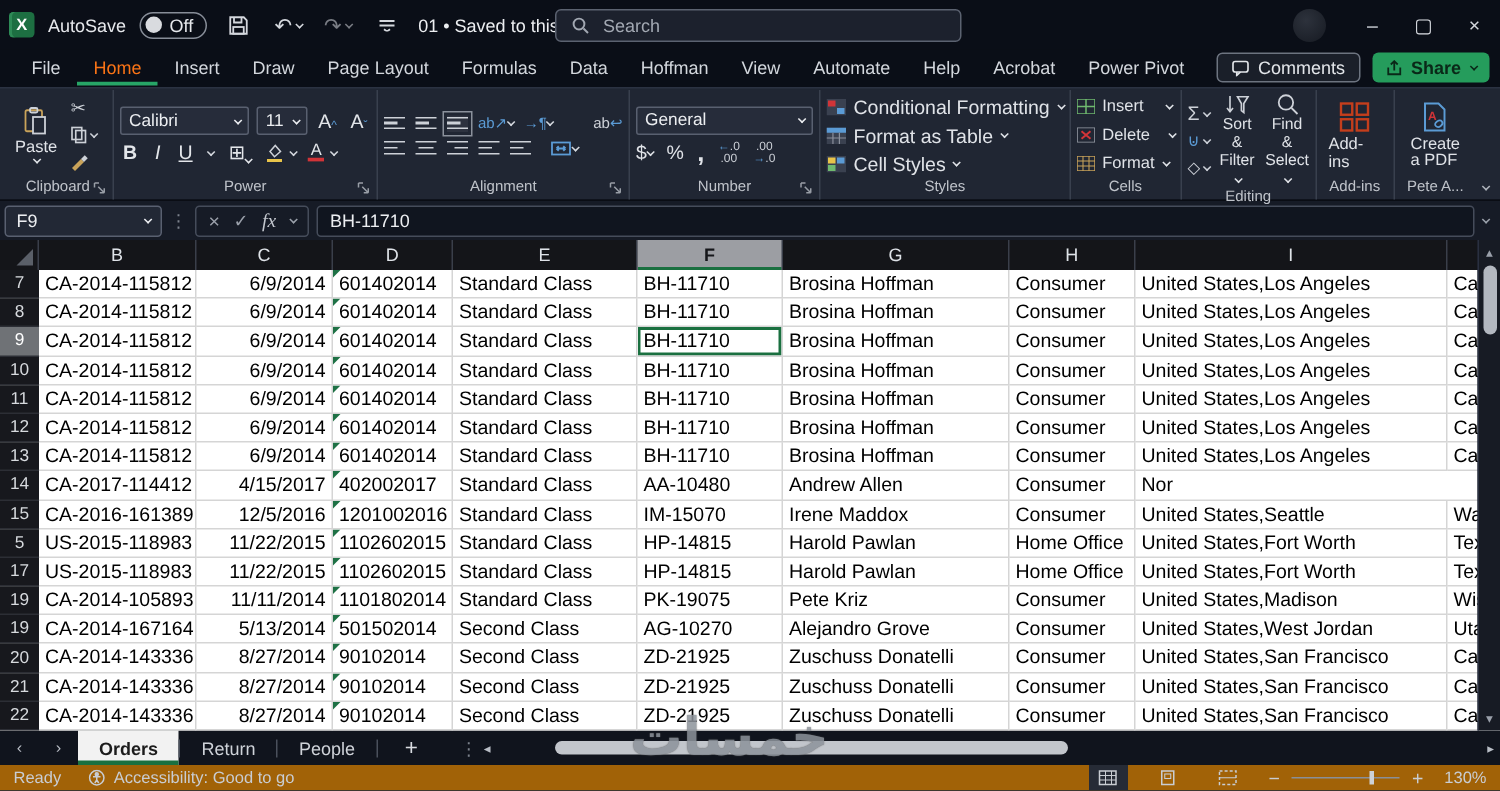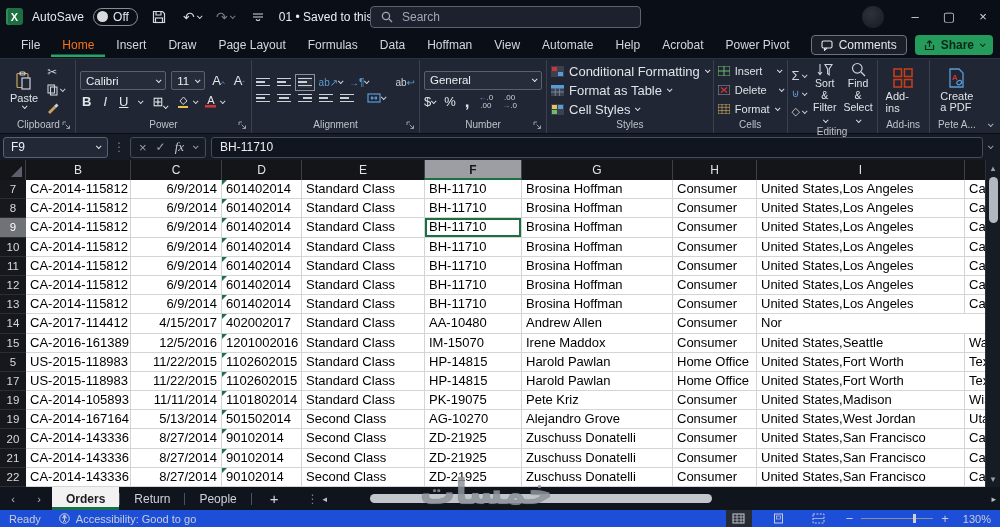--- a/index.html
+++ b/index.html
@@ -92,21 +92,21 @@
   .stab.active { background:#f2f2f2; color:#1c1c1c; font-weight:bold; box-shadow:inset 0 -3px 0 #1a7040; }
   .sep { width:1px; height:12px; background:#4a505c; }
   .addsheet { padding:0 18px; font-size:15px; color:#d8dbe0; }
   .hscroll { flex:1; display:flex; align-items:center; height:23px; gap:4px; padding:0 4px 0 10px; }
   .hs-arrow { color:#b9bec6; font-size:9px; }
   .hs-track { flex:1; height:23px; display:flex; align-items:center; position:relative; }
   .hs-thumb { position:absolute; left:6%; width:52%; height:9px; background:#c2c6cc; border-radius:5px; }
   .watermark { position:absolute; left:420px; top:472px; z-index:40; font-size:35px; font-weight:bold; color:#8d939b; opacity:.85; direction:rtl; font-family:"DejaVu Sans", sans-serif; text-shadow:0 0 1px #555; }
 
   
-  .statusbar { height:17px; background:#1d4ed8; color:#c9cdd3; font-size:11px; display:flex; align-items:center; padding:0 9px; gap:18px; }
+  .statusbar { height:17px; background:#a16207; color:#c9cdd3; font-size:11px; display:flex; align-items:center; padding:0 9px; gap:18px; }
   .sb-acc { display:flex; align-items:center; gap:6px; }
   .sb-right { margin-left:auto; display:flex; align-items:center; gap:14px; }
   .viewico { width:26px; height:17px; display:flex; align-items:center; justify-content:center; }
   .viewico.on { background:#262b36; }
   .zoomctl { display:flex; align-items:center; gap:8px; }
   .zslider { width:72px; height:1px; background:#8a8f98; position:relative; }
   .zthumb { position:absolute; left:72%; top:-4px; width:3px; height:9px; background:#cdd1d7; }
   svg { display:block; }
 </style>
 </head>

